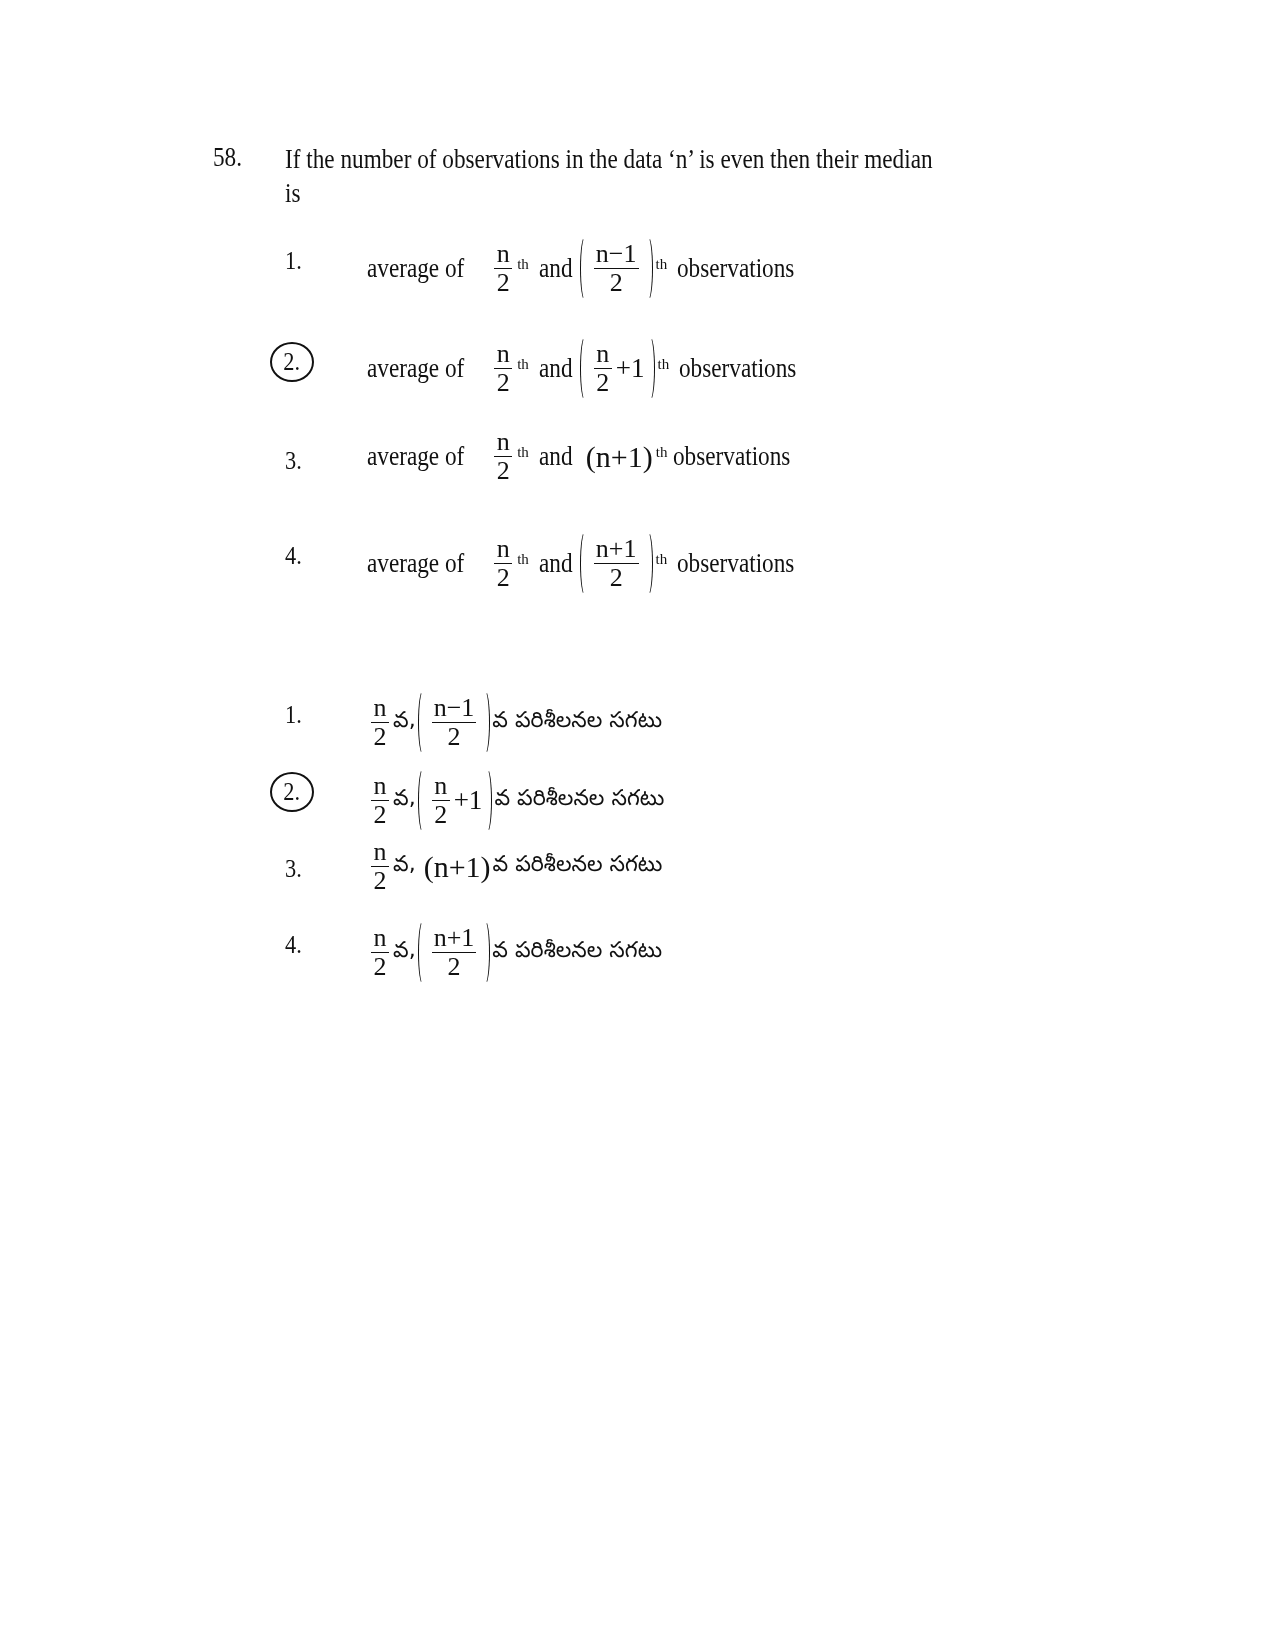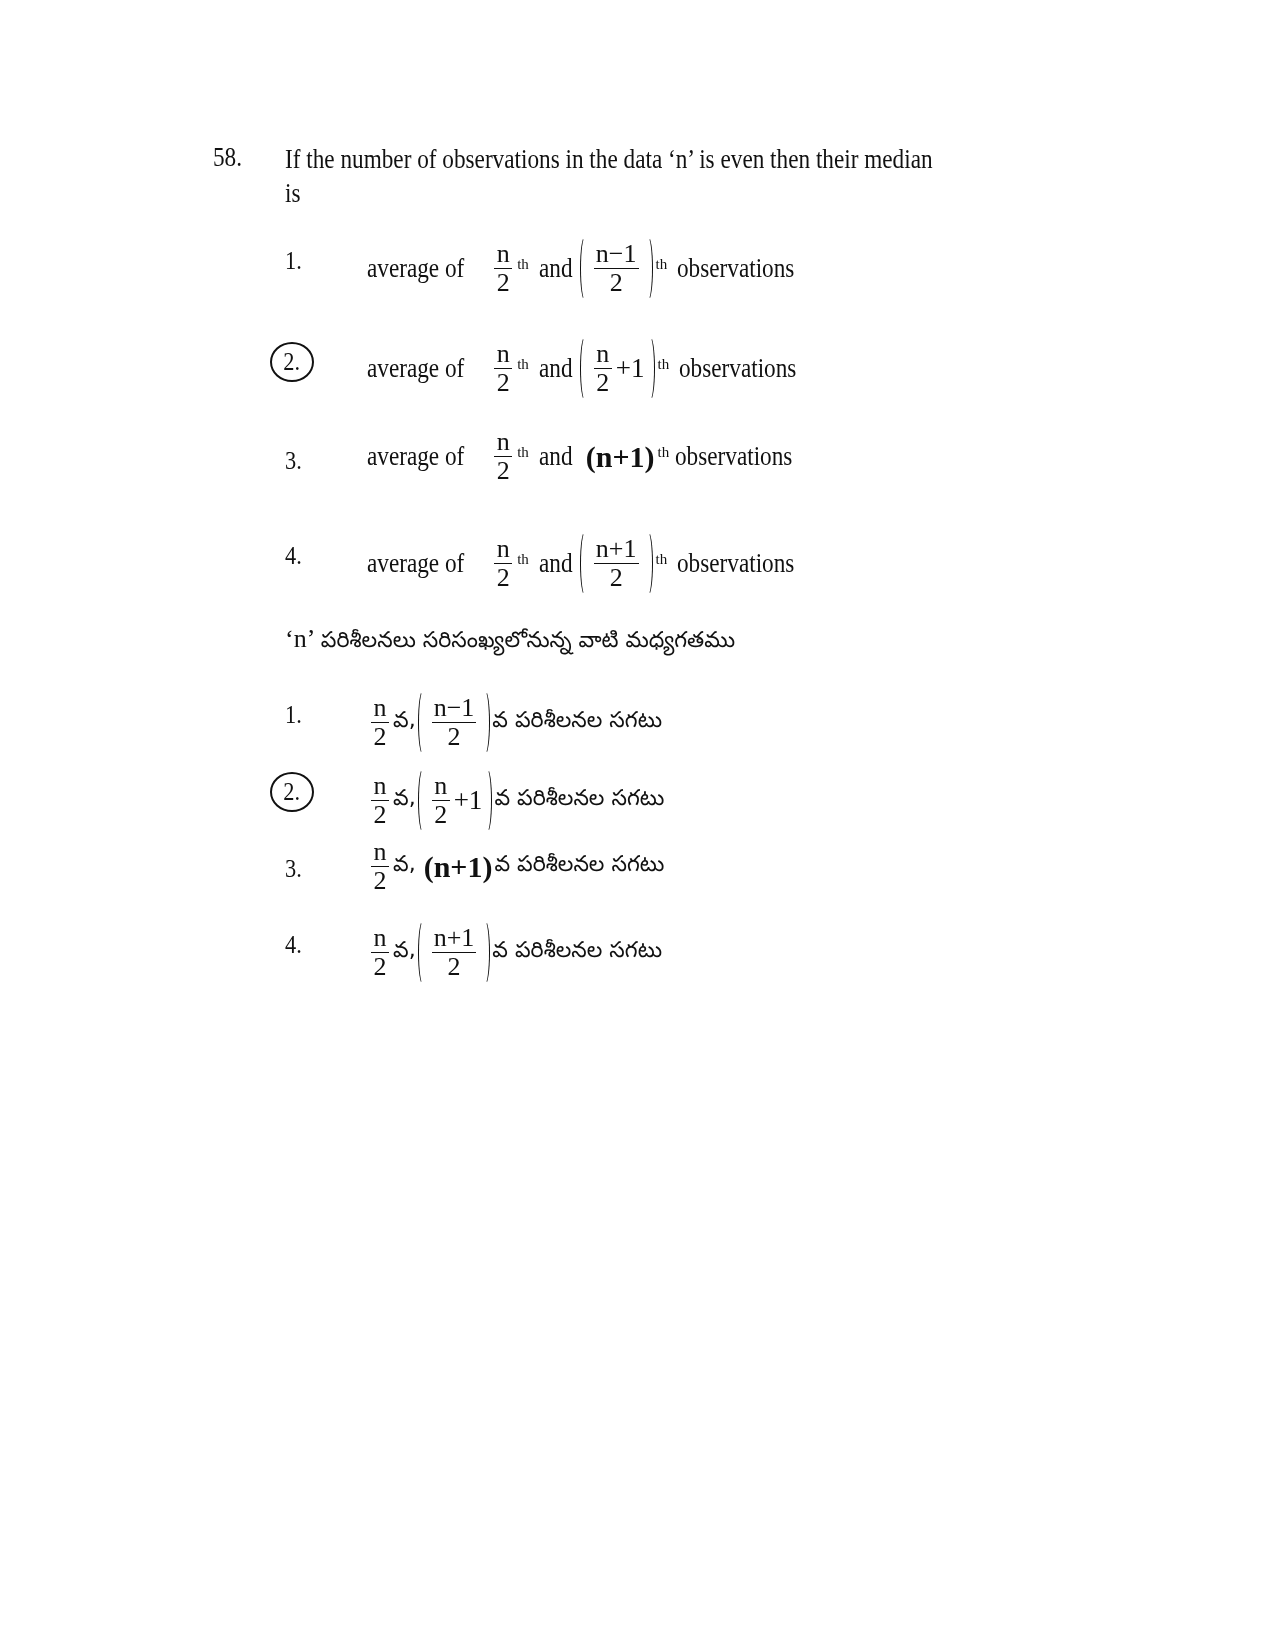--- a/index.html
+++ b/index.html
@@ -128,21 +128,20 @@
     }
     .paren::after {
       right: 0;
       border-left: none;
       border-top-color: transparent;
       border-bottom-color: transparent;
     }
     .simple-paren {
       font-size: 30px;
       margin: 0 2px;
-      font-weight: bold;
     }
     .tel {
       font-family: "DejaVu Sans", sans-serif;
       font-size: 22px;
     }
     .tel-heading {
       position: absolute;
       left: 285px;
       top: 624px;
       font-size: 22px;
@@ -251,24 +250,20 @@
           <span class="numr">n+1</span>
           <span class="den">2</span>
         </span>
       </span>
       <span class="sup">th</span>
       <span class="gap"></span>
       <span class="narrow">observations</span>
     </div>
   </div>
 
-  <div class="tel-heading">
-    <span class="qn">‘n’</span>
-    <span class="tel">పరిశీలనలు సరిసంఖ్యలోనున్న వాటి మధ్యగతము</span>
-  </div>
 
   <div class="opt" style="top:682px;">
     <div class="num" style="top:18px;">1.</div>
     <div class="body" style="top:0;">
       <span class="frac">
         <span class="numr">n</span>
         <span class="den">2</span>
       </span>
       <span class="tel">వ,</span>
       <span class="paren">

